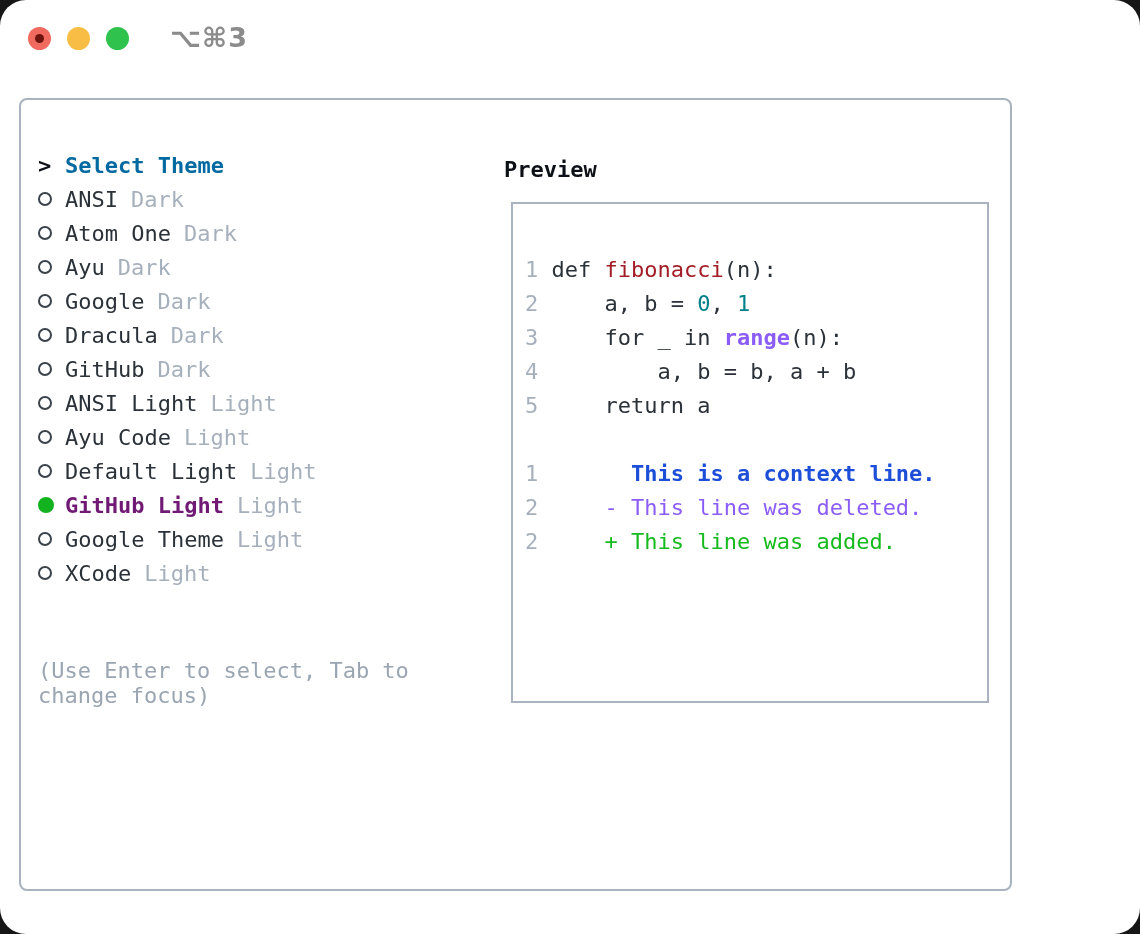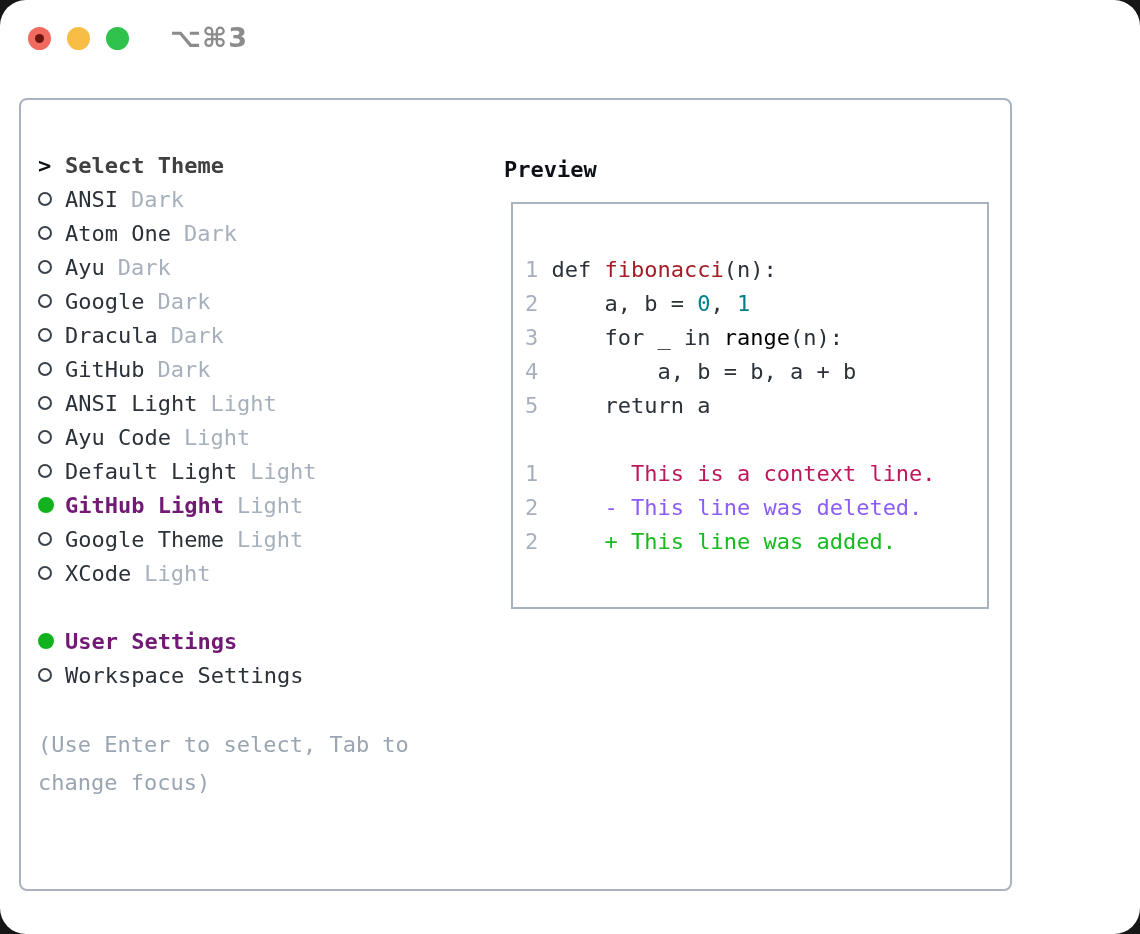--- a/index.html
+++ b/index.html
@@ -31,50 +31,50 @@
   
   .panel{
     position:absolute;left:19px;top:98px;width:993px;height:793px;
     background:#ffffff;border:2px solid #a9b3c0;border-radius:8px;
     box-sizing:border-box;
   }
   .left-col{position:absolute;left:17px;top:48px;width:440px;}
   .row{display:flex;align-items:center;height:34px;font-size:22px;color:#2b3138;white-space:pre;}
   .marker{width:27px;flex:0 0 27px;display:flex;align-items:center;}
   .prompt{font-weight:700;color:#0d1117;}
-  .hdr{font-weight:700;color:#404040;}
+  .hdr{font-weight:700;color:#0369a1;}
   .radio{
     width:14px;height:14px;border:2px solid #3a424b;border-radius:50%;
     box-sizing:border-box;display:inline-block;
   }
   .radio.sel{background:#12b31e;border-color:#12b31e;width:16px;height:16px;}
   .row.sel .name{color:#701a75;font-weight:bold;}
   .variant{color:#a6b0bc;margin-left:13px;}
   .spacer{height:34px;}
   .hint{
-    width:420px;font-size:22px;line-height:38px;color:#9aa5b2;
+    width:420px;font-size:22px;line-height:25px;color:#9aa5b2;
     white-space:normal;word-break:normal;
   }
   
   .preview-title{
     position:absolute;left:483px;top:52px;height:34px;display:flex;align-items:center;
     font-size:22px;font-weight:700;color:#0d1117;
   }
   .preview-box{
-    position:absolute;left:490px;top:102px;width:478px;height:407px;
+    position:absolute;left:490px;top:102px;width:478px;height:501px;
     border:2px solid #a9b3c0;box-sizing:border-box;background:#ffffff;
     padding:49px 0 0 12px;overflow:hidden;
   }
   .cline{height:34px;font-size:22px;line-height:34px;white-space:pre;color:#2b3138;}
   .gutter{color:#a6b0bc;}
   .tk-code{color:#2b3138;}
   .tk-func{color:#a31d26;}
   .tk-num{color:#00818a;}
-  .tk-builtin{color:#000000;}
-  .tk-context{color:#be185d;}
+  .tk-builtin{color:#8b5cf6;font-weight:bold;}
+  .tk-context{color:#1d4ed8;font-weight:bold;}
   .tk-deleted{color:#8b5cf6;}
   .tk-added{color:#16ba1e;}
 </style>
 </head>
 <body>
 
 <div class="screen">
 
   <div class="titlebar">
     <div class="traffic red"></div>
@@ -102,24 +102,20 @@
           <div class="row"><span class="marker"><span class="radio"></span></span><span class="name">Ayu Code</span><span class="variant">Light</span></div>
           <div class="row"><span class="marker"><span class="radio"></span></span><span class="name">Default Light</span><span class="variant">Light</span></div>
           <div class="row sel"><span class="marker"><span class="radio sel"></span></span><span class="name">GitHub Light</span><span class="variant">Light</span></div>
           <div class="row"><span class="marker"><span class="radio"></span></span><span class="name">Google Theme</span><span class="variant">Light</span></div>
           <div class="row"><span class="marker"><span class="radio"></span></span><span class="name">XCode</span><span class="variant">Light</span></div>
         </div>
 
       <div class="spacer"></div>
 
 
-      <div id="apply-list">
-          <div class="row sel"><span class="marker"><span class="radio sel"></span></span><span class="name">User Settings</span></div>
-          <div class="row"><span class="marker"><span class="radio"></span></span><span class="name">Workspace Settings</span></div>
-        </div>
 
       <div class="spacer"></div>
 
       <div class="hint">(Use Enter to select, Tab to change focus)</div>
     </div>
 
     <div class="preview-title">Preview</div>
 
     <div class="preview-box">
       <div id="code-block">

